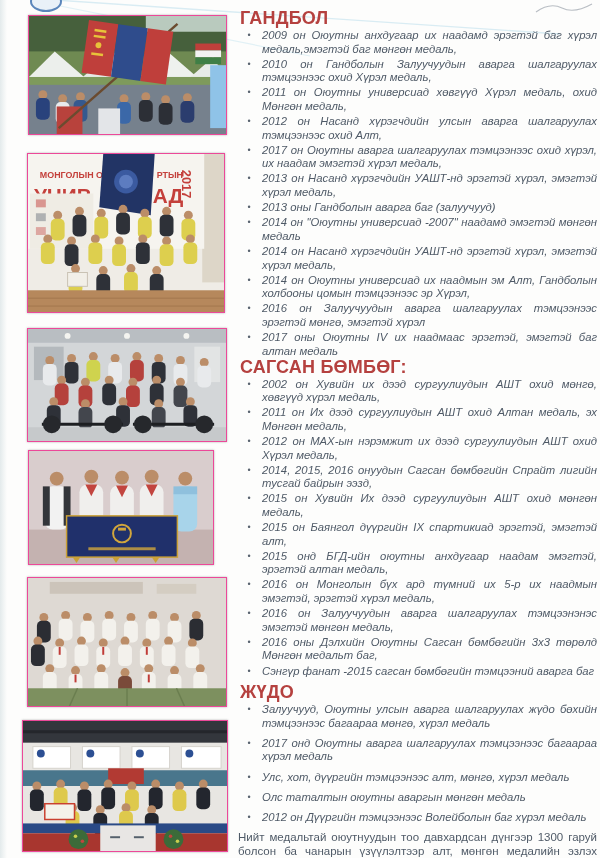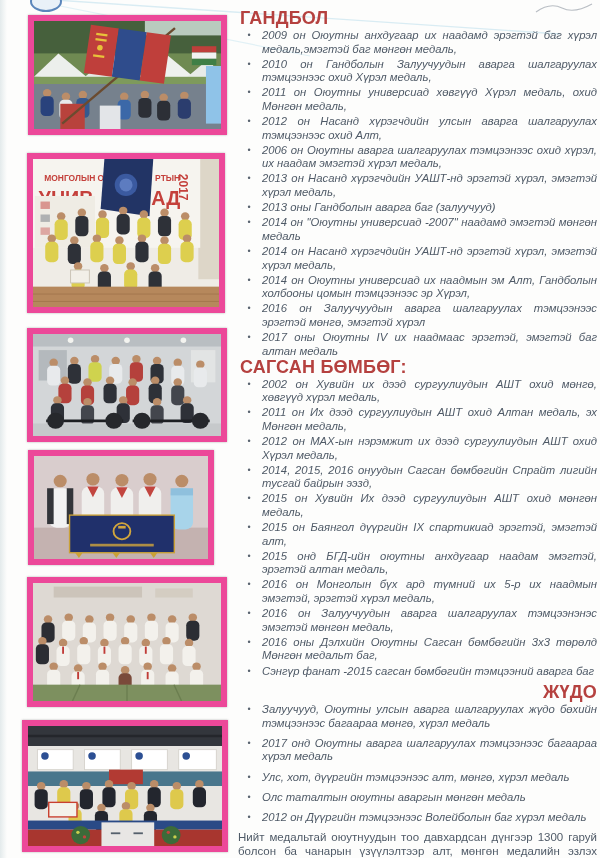--- a/index.html
+++ b/index.html
@@ -9,34 +9,34 @@
     -webkit-font-smoothing:antialiased;
   }
   .page{position:relative;width:600px;height:858px;overflow:hidden;background:#fdfdfc;}
   .scan-edge{position:absolute;left:0;top:0;width:7px;height:100%;
     background:linear-gradient(90deg, rgba(180,200,205,.35), rgba(255,255,255,0));}
   .deco-svg{position:absolute;left:0;top:0;width:600px;height:80px;pointer-events:none;}
   .deco-ellipse{position:absolute;left:30px;top:-9px;width:28px;height:17px;
     border:2px solid #5b86bb;border-radius:50%;background:#e9f1f8;}
   
   .photo{position:absolute;background:#e8e8e8;box-shadow:0 0 2px rgba(90,90,90,.45);
-    border:6px solid #ec4899;box-sizing:border-box;}
+    border:1px solid #ec4899;box-sizing:border-box;}
   .photo svg{display:block;width:100%;height:100%;}
   #ph1{left:28px;top:15px;width:199px;height:120px;}
   #ph2{left:27px;top:153px;width:198px;height:160px;}
   #ph3{left:27px;top:328px;width:200px;height:114px;}
   #ph4{left:28px;top:450px;width:186px;height:115px;}
   #ph5{left:27px;top:577px;width:200px;height:130px;}
   #ph6{left:22px;top:720px;width:206px;height:132px;}
   
   .content{position:absolute;left:238px;top:11px;width:359px;}
   .sec-title{color:#b5413f;font-size:18px;font-weight:700;line-height:15px;
     margin:0 0 3px 2px;letter-spacing:.2px;}
   .sec-title.basketball{}
-  .sec-title.judo{margin-top:7px;text-align:right;}
+  .sec-title.judo{margin-top:7px;}
   ul.achievements{list-style:none;margin:0;padding:0;}
   ul.achievements li{display:flex;color:#4f5a67;font-size:11.3px;line-height:13.6px;
     margin-bottom:1.5px;}
   ul.judo-list li{margin-bottom:6.5px;}
   .blt{width:8px;min-width:8px;margin-left:7px;margin-right:9px;text-align:center;
     font-size:9px;line-height:13.6px;color:#5a6470;}
   .txt{flex:1;text-align:justify;font-style:italic;}
   .summary{color:#4f5a67;font-size:11.5px;line-height:13.9px;text-align:justify;
     margin:5px 0 0 0;}
 </style>
@@ -331,21 +331,21 @@
           <span class="txt">2011 он Оюутны универсиад хөвгүүд Хүрэл медаль, охид Мөнгөн медаль,</span>
         </li>
 
         <li>
           <span class="blt">•</span>
           <span class="txt">2012 он Насанд хүрэгчдийн улсын аварга шалгаруулах тэмцээнээс охид Алт,</span>
         </li>
 
         <li>
           <span class="blt">•</span>
-          <span class="txt">2006 он Оюутны аварга шалгаруулах тэмцээнээс охид хүрэл, их наадам эмэгтэй хүрэл медаль,</span>
+          <span class="txt">2017 он Оюутны аварга шалгаруулах тэмцээнээс охид хүрэл, их наадам эмэгтэй хүрэл медаль,</span>
         </li>
 
         <li>
           <span class="blt">•</span>
           <span class="txt">2013 он Насанд хүрэгчдийн УАШТ-нд эрэгтэй хүрэл, эмэгтэй хүрэл медаль,</span>
         </li>
 
         <li>
           <span class="blt">•</span>
           <span class="txt">2013 оны Гандболын аварга баг (залуучууд)</span>

